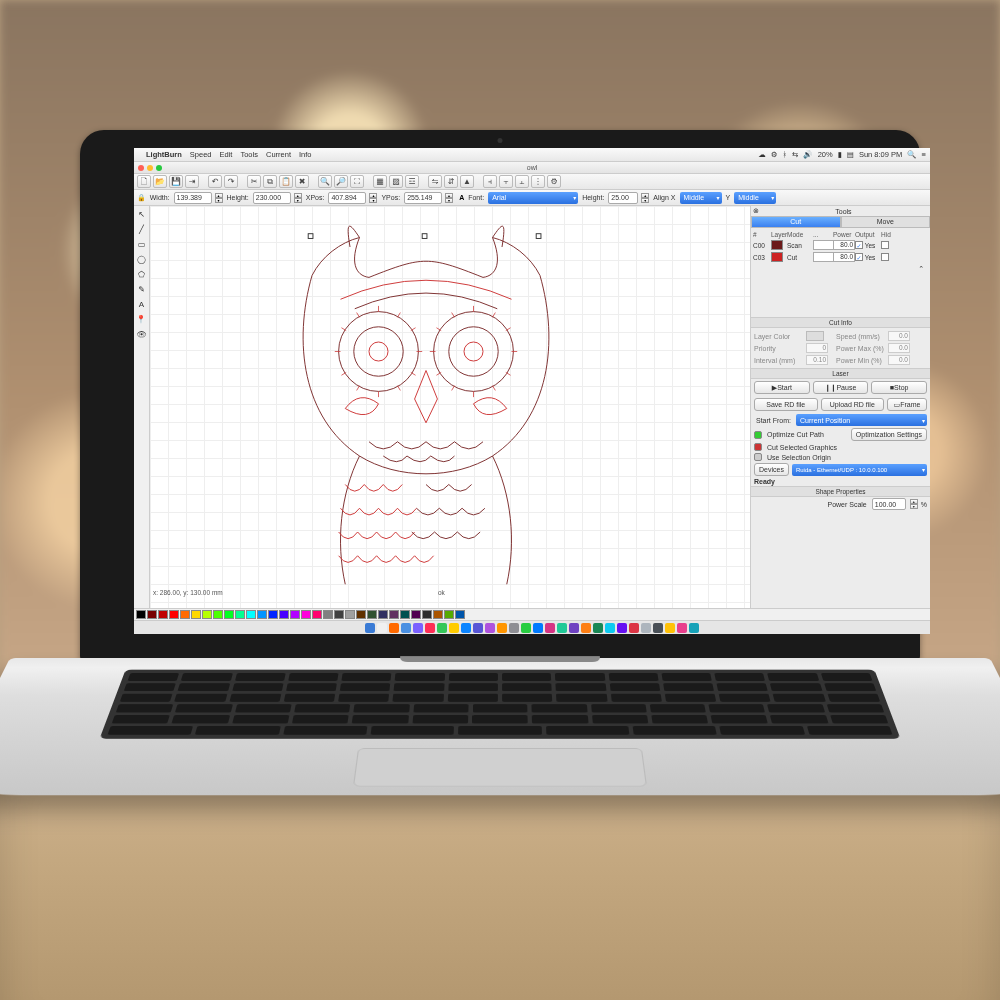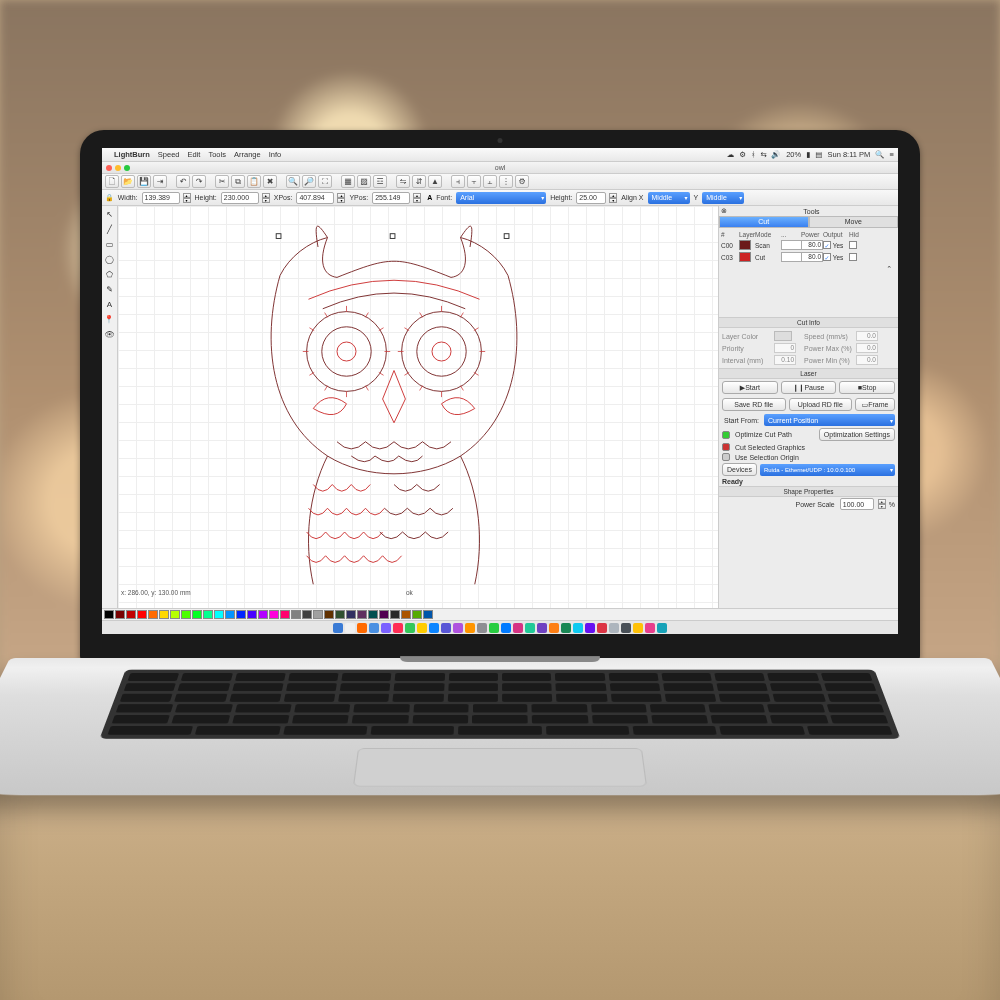--- a/index.html
+++ b/index.html
@@ -14,21 +14,21 @@
     linear-gradient(#8a7560, #b09070 40%, #c8a888 70%, #d8b898);
     filter: blur(4px);
   }
   .desk { position: absolute; left:0; right:0; bottom:0; height: 280px;
     background: linear-gradient(#d4b896, #c4a880 50%, #b49870);
     box-shadow: inset 0 40px 40px rgba(0,0,0,0.15); }
 
   .laptop { position: absolute; left: 50%; top: 130px; transform: translateX(-50%); width: 840px; }
   .screen-bezel { width: 840px; height: 530px; background: #1a1a1a; border-radius: 24px 24px 4px 4px; padding: 18px 22px 26px 22px; box-shadow: 0 2px 6px rgba(0,0,0,0.4); position: relative; }
   .camera { position:absolute; top:8px; left:50%; transform:translateX(-50%); width:5px; height:5px; background:#333; border-radius:50%; }
-  .screen { width: 100%; height: 100%; background: #ececec; overflow: hidden; font-size: 8px; }
+  .screen { width: 100%; height: 100%; background: #ececec; overflow: hidden; font-size: 8px; margin-left: 32px; }
   .base { width: 980px; height: 210px; margin-left: -70px; margin-top: -2px; position: relative;
     background: linear-gradient(#e8e8e8, #f0f0f0 8%, #dedede 30%, #c8c8c8);
     border-radius: 6px 6px 70px 70px / 6px 6px 40px 40px;
     transform: perspective(1400px) rotateX(55deg); transform-origin: top;
     box-shadow: 0 20px 30px rgba(0,0,0,0.3); }
   .keyboard { position:absolute; top:20px; left:50%; transform:translateX(-50%); width:740px; height:110px; background:#333; border-radius:6px; padding:6px; display:grid; grid-template-rows:repeat(6,1fr); gap:4px; }
   .krow { display:flex; gap:4px; }
   .key { flex:1; background:#1a1a1a; border-radius:2px; }
   .trackpad { position:absolute; bottom:12px; left:50%; transform:translateX(-50%); width:260px; height:54px; background:#d0d0d0; border-radius:6px; border:1px solid #bbb; }
   .hinge { position:absolute; top:-3px; left:50%; transform:translateX(-50%); width:200px; height:10px; background:#888; border-radius:0 0 8px 8px; }
@@ -109,32 +109,32 @@
   <div class="screen-bezel">
     <div class="camera"></div>
     <div class="screen">
 
       <div class="menubar">
         <span class="apple"></span>
         <b>LightBurn</b>
         <span>Speed</span>
         <span>Edit</span>
         <span>Tools</span>
-        <span>Arrange</span>
+        <span>Current</span>
         <span>Info</span>
         <div class="right">
           <span>☁</span>
           <span>⚙</span>
           <span>ᚼ</span>
           <span>⇆</span>
           <span>🔊</span>
           <span>20%</span>
           <span>▮</span>
           <span>▤</span>
-          <span>Sun 8:11 PM</span>
+          <span>Sun 8:09 PM</span>
           <span>🔍</span>
           <span>≡</span>
         </div>
       </div>
 
       <div class="titlebar" style="position:relative">
         <div class="traffic">
           <div class="tdot tred"></div>
           <div class="tdot tyel"></div>
           <div class="tdot tgrn"></div>

